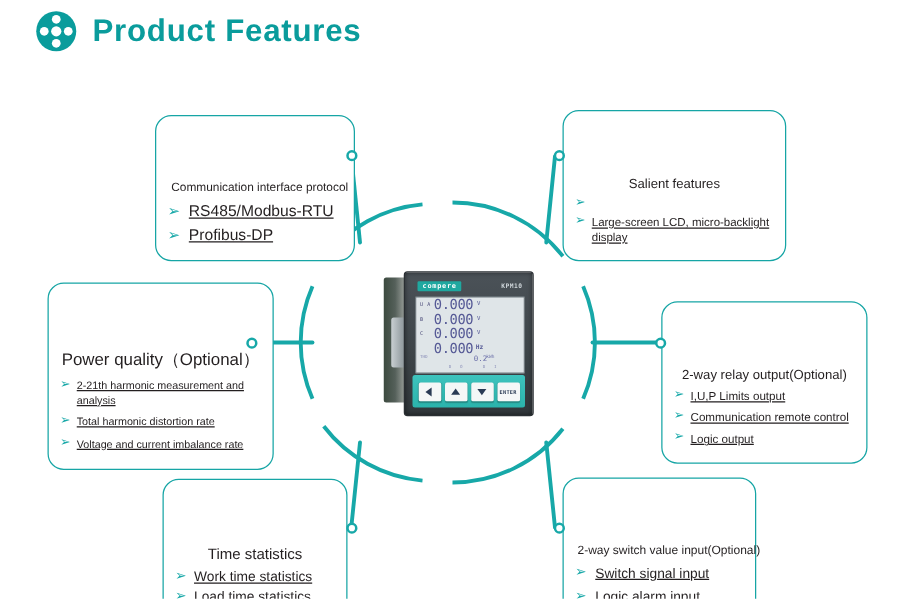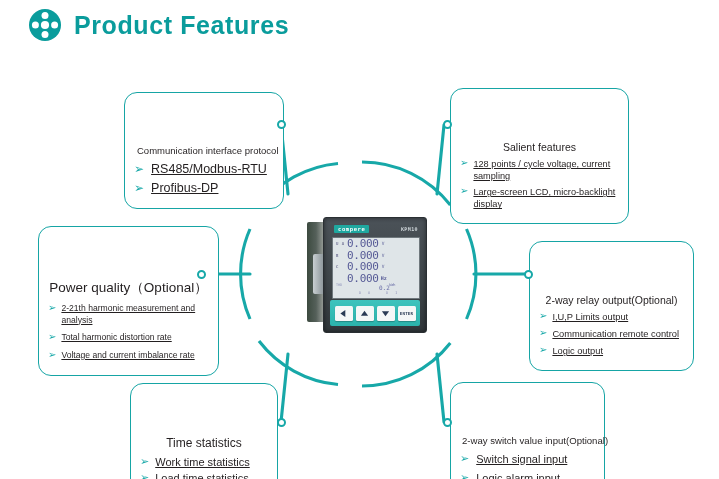--- a/index.html
+++ b/index.html
@@ -324,21 +324,20 @@
       <span class="li-text">Profibus-DP</span>
     </li>
   </ul>
 </div>
 
 <div class="feature-box" id="box-salient">
   <div class="box-title">Salient features</div>
   <ul class="box-list">
     <li>
       <span class="bullet">➢</span>
-      <span class="li-text">128 points / cycle voltage, current sampling</span>
     </li>
     <li>
       <span class="bullet">➢</span>
       <span class="li-text">Large-screen LCD, micro-backlight display</span>
     </li>
   </ul>
 </div>
 
 <div class="feature-box" id="box-power">
   <div class="box-title">Power quality（Optional）</div>

